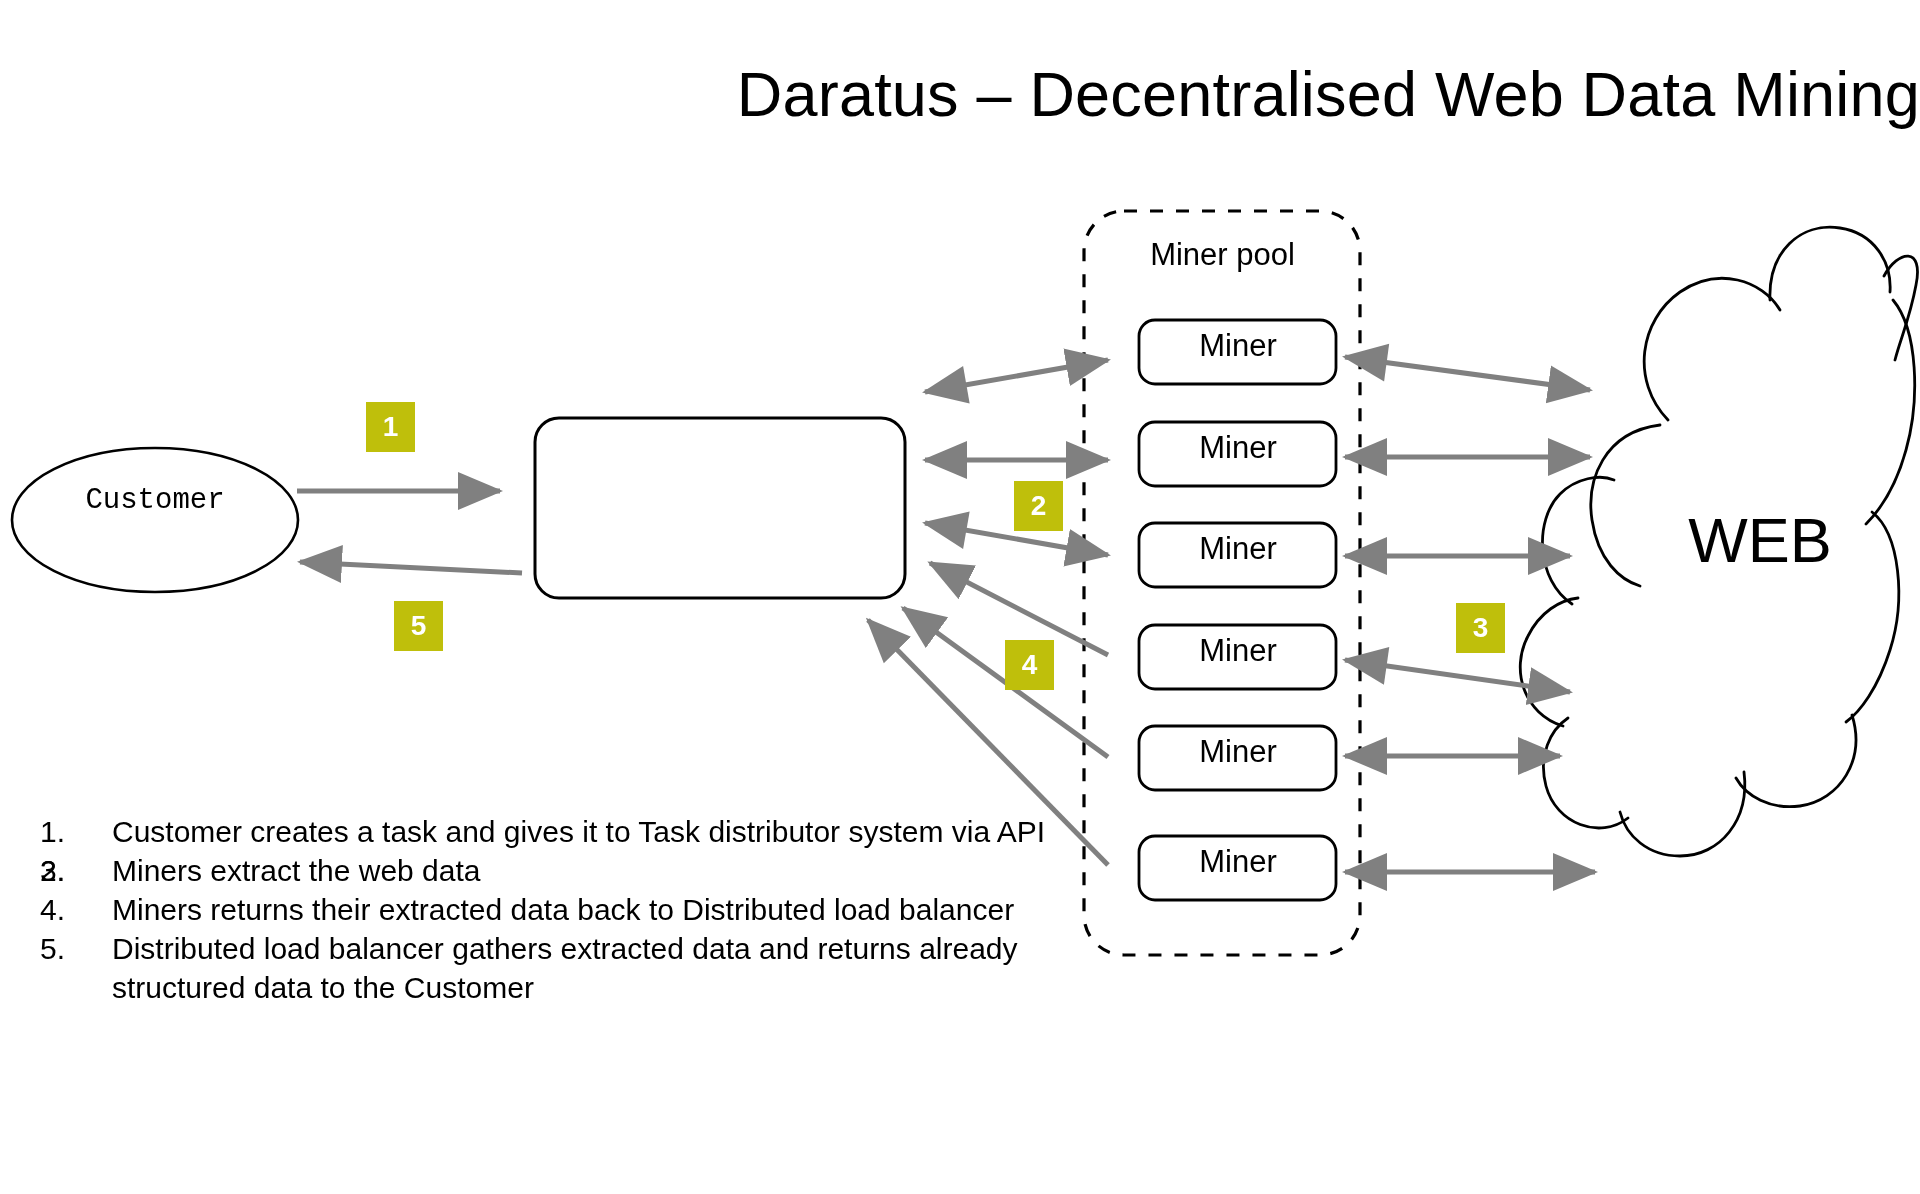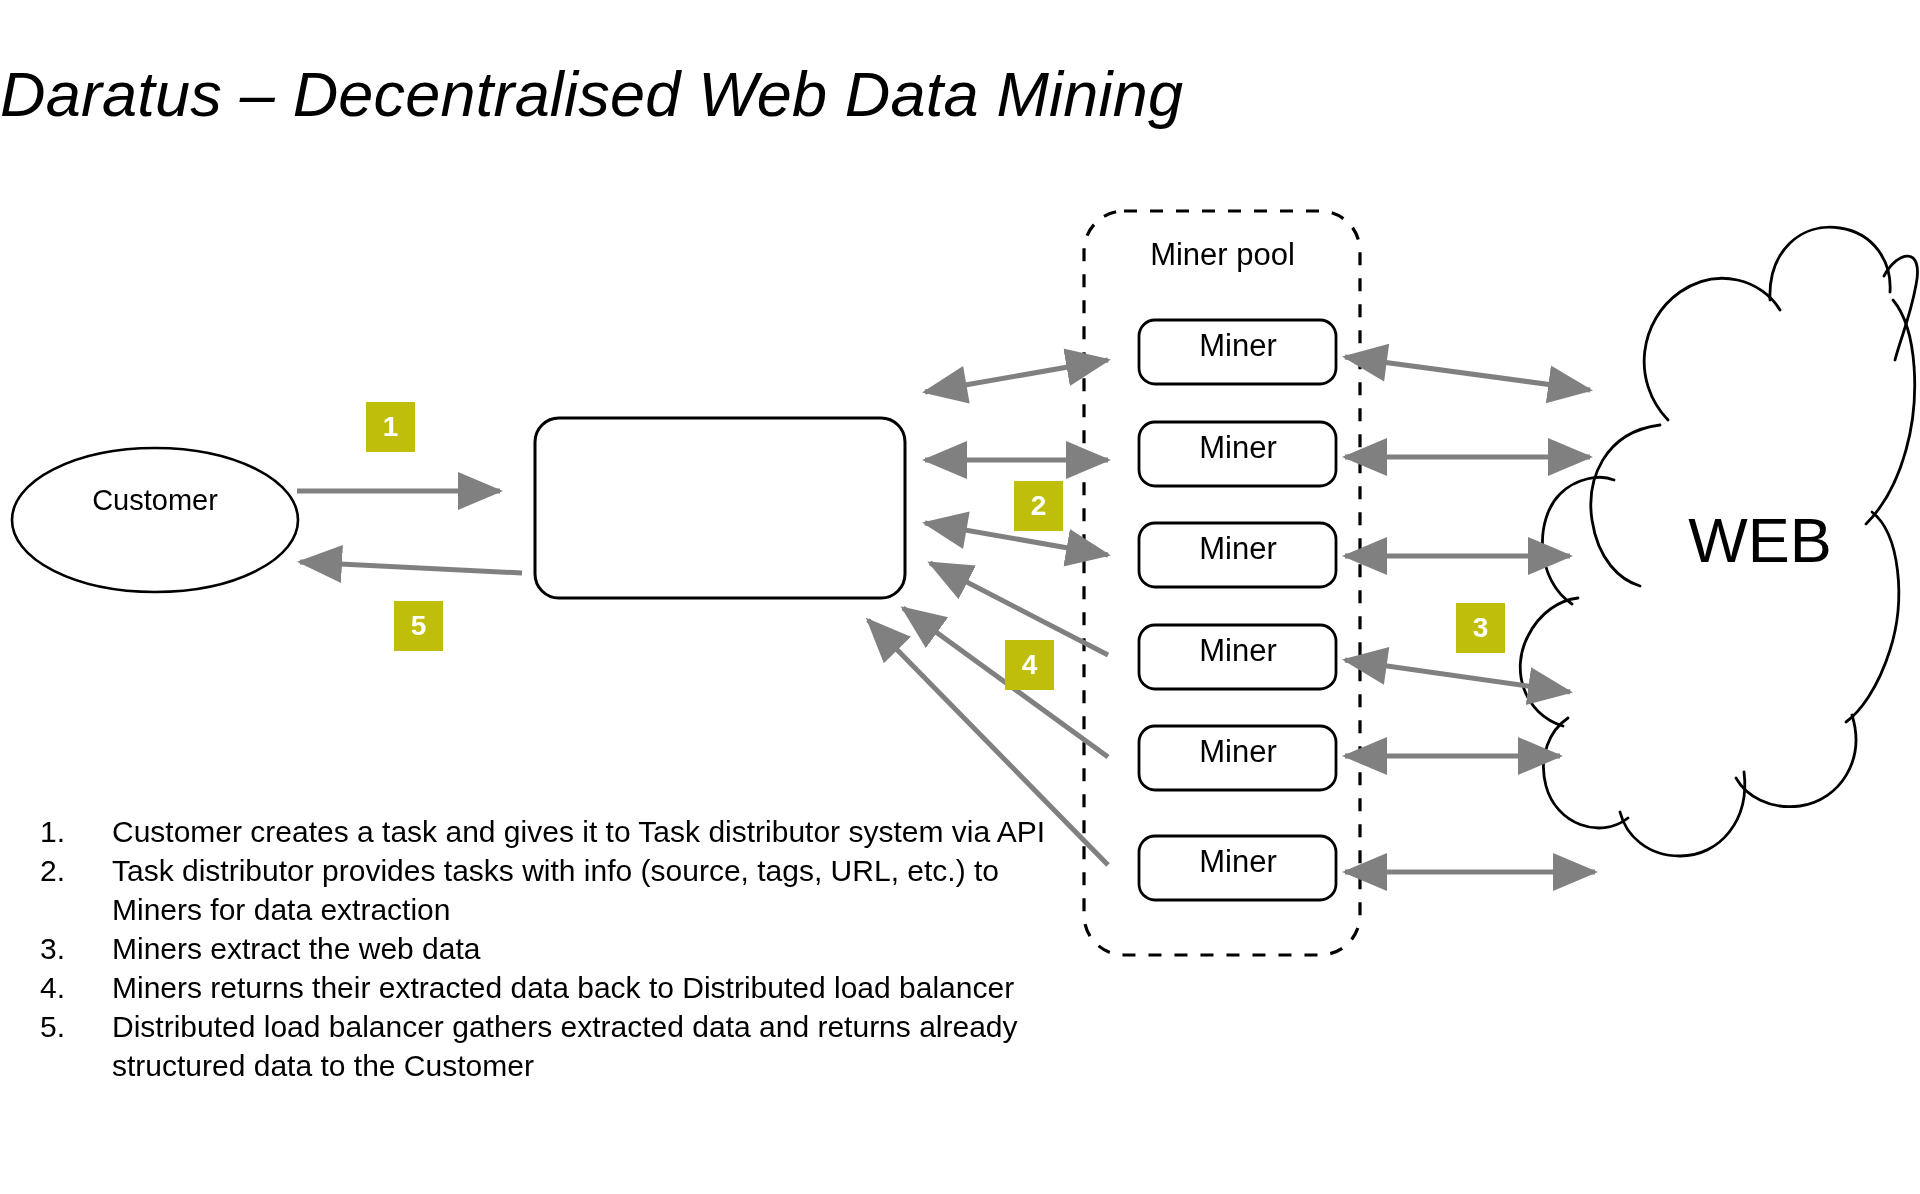--- a/index.html
+++ b/index.html
@@ -18,27 +18,26 @@
     background: #ffffff;
     overflow: hidden;
   }
 
   
   #title {
     position: absolute;
     left: 0;
     top: 58px;
     width: 1920px;
-    text-align: left;
+    text-align: right;
     font-size: 63px;
     font-weight: 400;
     letter-spacing: 0.2px;
     color: #000000;
     white-space: nowrap;
-    font-style: italic;
   }
 
   
   #art {
     position: absolute;
     left: 0;
     top: 0;
     width: 1920px;
     height: 1194px;
   }
@@ -51,20 +50,21 @@
     justify-content: center;
     text-align: center;
     color: #000000;
   }
   #customer-label {
     left: 20px;
     top: 470px;
     width: 270px;
     height: 60px;
     font-size: 29px;
+    font-family: Liberation Mono, monospace;
   }
   #lb-label {
     left: 540px;
     top: 430px;
     width: 360px;
     height: 155px;
     font-size: 29px;
     line-height: 39px;
   }
   #lb-label span { display: block; }
@@ -235,21 +235,20 @@
   <div class="badge" style="left:394px; top:601px;">5</div>
 
   <div id="legend">
     <ol>
       <li>
         <span class="num">1.</span>
         <span class="txt">Customer creates a task and gives it to Task distributor system via API</span>
       </li>
       <li>
         <span class="num">2.</span>
-        <span class="txt">Task distributor provides tasks with info (source, tags, URL, etc.) to Miners for data extraction</span>
       </li>
       <li>
         <span class="num">3.</span>
         <span class="txt">Miners extract the web data</span>
       </li>
       <li>
         <span class="num">4.</span>
         <span class="txt">Miners returns their extracted data back to Distributed load balancer</span>
       </li>
       <li>

